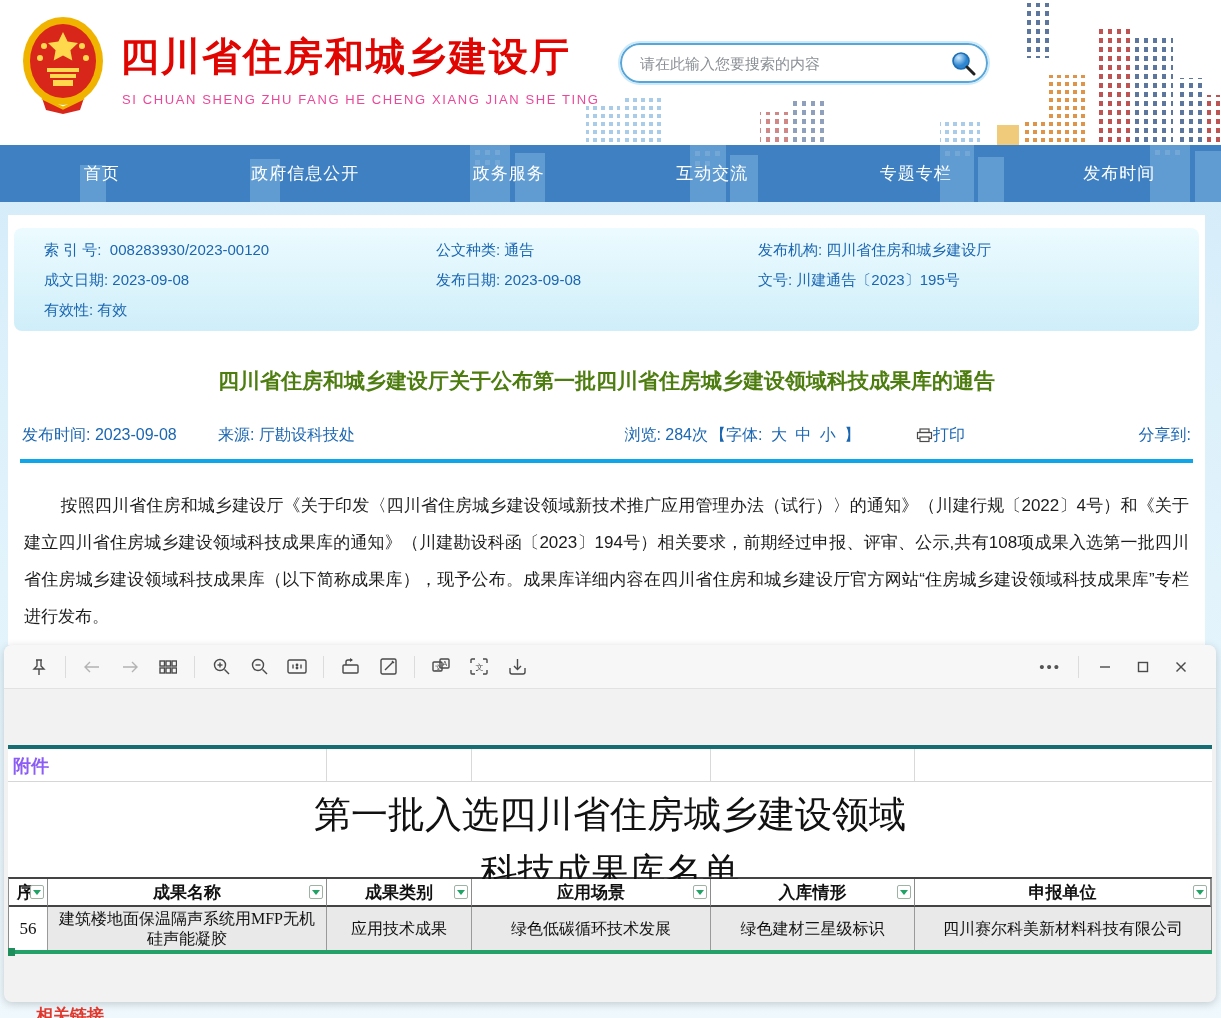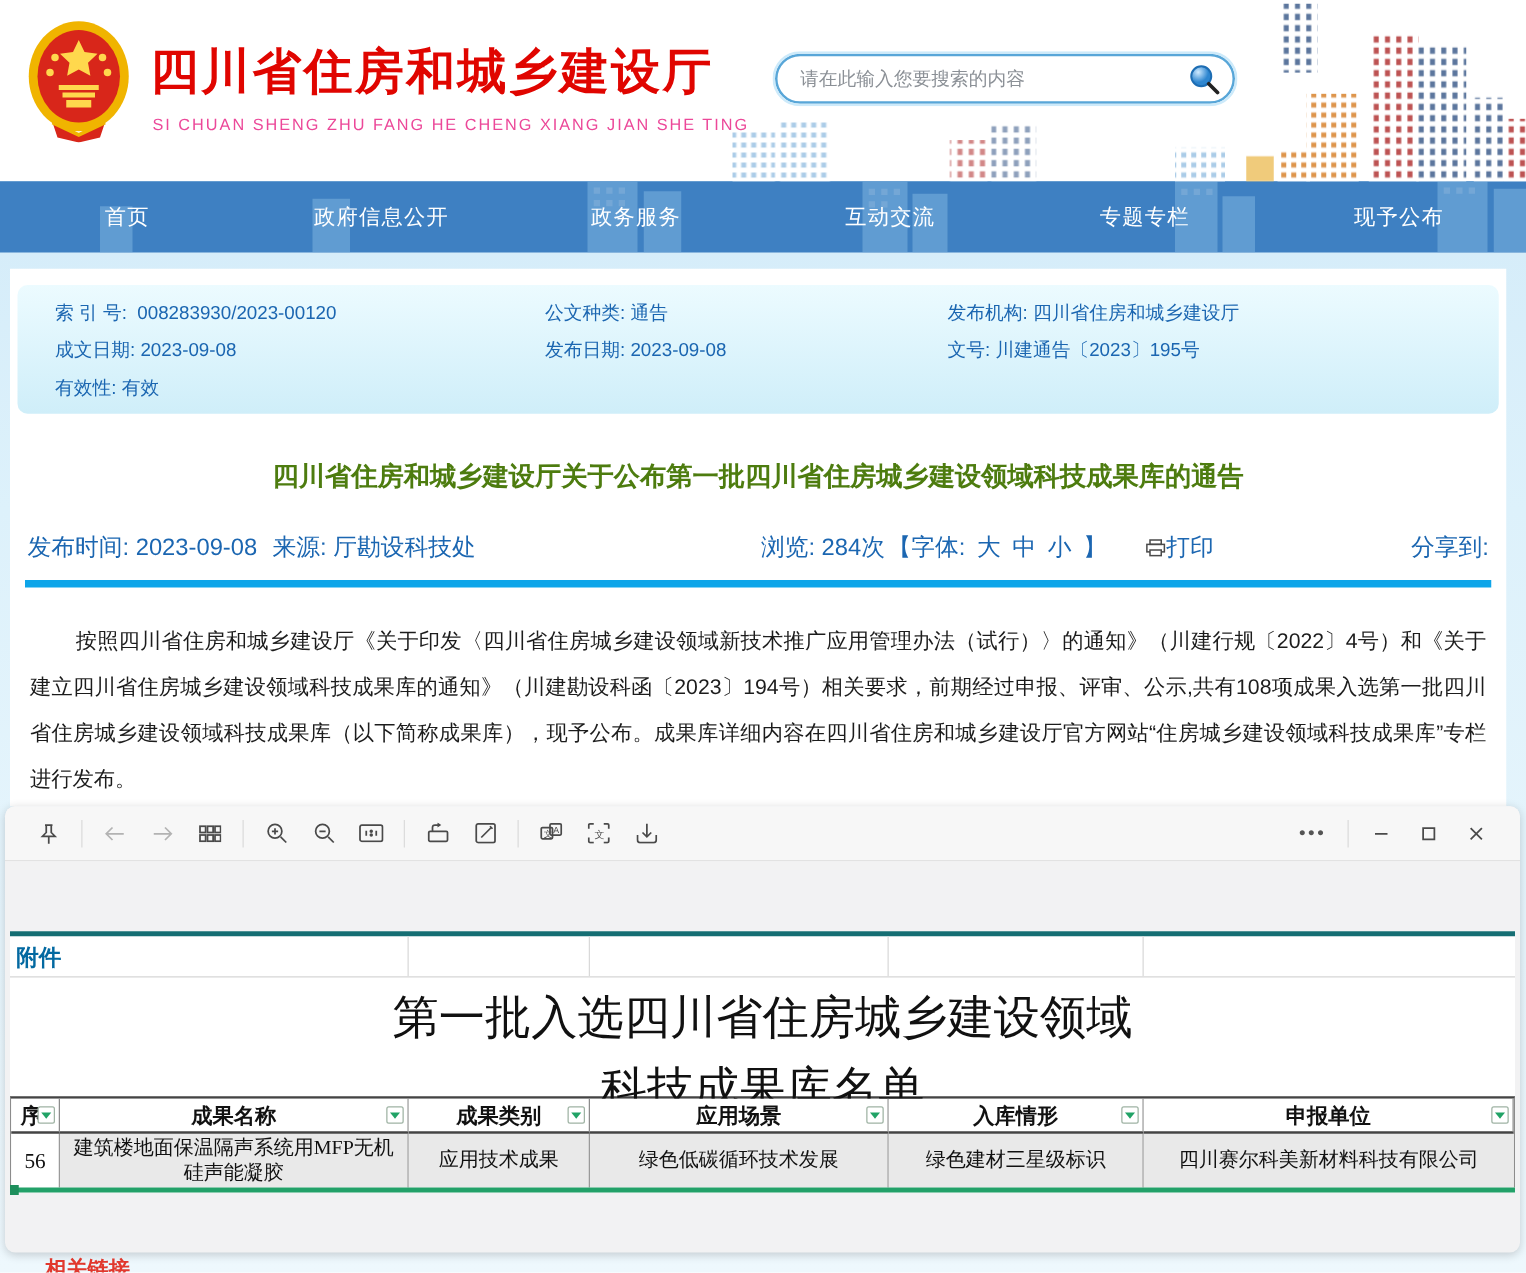--- a/index.html
+++ b/index.html
@@ -36,22 +36,22 @@
   .breadcrumb a { color:#1569bd; text-decoration:none; cursor:pointer; }
   .bc-sep { margin:0 6px; }
 
   .meta-panel { margin:13px 6px 0; background:linear-gradient(180deg,#ecfbff 0%,#cfeef9 100%);
     border-radius:8px; padding:13px 30px 11px; display:grid;
     grid-template-columns:392px 322px auto; row-gap:11px; font-size:15px; color:#1b66b1; }
   .meta-item { white-space:nowrap; }
 
   .article-title { margin-top:36px; text-align:center; color:#4d7c0f; font-size:21px; font-weight:700; }
 
-  .pub-row { margin:30px 12px 0; display:flex; align-items:center; color:#1b66b1; font-size:19px;
-    border-bottom:6px solid #0ea5e9; padding:0 2px 13px; }
+  .pub-row { margin:30px 12px 0; display:flex; align-items:center; color:#1b66b1; font-size:16px;
+    border-bottom:4px solid #0ea5e9; padding:0 2px 13px; }
   .pub-time { width:196px; }
   .pub-src  { width:292px; }
   .pub-views{ width:198px;text-align:right; }
   .font-ctl { width:208px; }
   .font-ctl span { margin:0 2px; cursor:pointer; }
   .print { display:flex; align-items:center; gap:0; cursor:pointer; }
   .share { margin-left:auto; cursor:pointer; }
 
   .body-text { margin:24px 16px 0; font-size:17px; line-height:2.18; color:#1c1c1c;
     text-align:justify; text-indent:2.15em; }
@@ -66,21 +66,21 @@
   .tbtn svg { stroke:#4a4a4a; fill:none; stroke-width:1.4; }
   .tbtn.disabled svg { stroke:#b3b3b3; }
   .vsep { width:1px; height:22px; background:#dcdcdc; margin:0 7px; }
   .vspacer { flex:1; }
   .dots { font-size:15px; color:#555; letter-spacing:2px; cursor:pointer; padding:0 10px; }
 
   
   .sheet { position:absolute; left:4px; top:100px; width:1204px; background:#fff;
     border-top:4px solid #156e73; font-family:"Liberation Serif", serif; }
   .row-attach { position:relative; height:33px; border-bottom:1px solid #d6d6d6; }
-  .attach-label { position:absolute; left:5px; top:5px; font-size:18px; font-weight:700; color:#0369a1; }
+  .attach-label { position:absolute; left:5px; top:5px; font-size:18px; font-weight:700; color:#8b5cf6; }
   .vline { position:absolute; top:0; width:1px; height:100%; background:#d9d9d9; }
   .doc-title { height:95px; text-align:center; font-size:37px; color:#111; line-height:1.55; padding-top:4px; }
 
   .xtable { display:grid; grid-template-columns:39px 279px 145px 239px 204px 1fr;
     border-top:2px solid #444; border-left:1px solid #8c8c8c; border-right:1px solid #8c8c8c; }
   .hcell { position:relative; height:28px; display:flex; align-items:center; justify-content:center;
     font-size:17px; font-weight:700; color:#111; background:#fff;
     border-right:1px solid #8c8c8c; border-bottom:2px solid #444; }
   .hcell:last-child, .dcell:last-child { border-right:none; }
   .filter-btn { position:absolute; right:3px; top:50%; transform:translateY(-50%);
@@ -203,21 +203,21 @@
         <rect x="1165" y="5" width="5" height="5"></rect>
         <rect x="1175" y="5" width="5" height="5"></rect>
     </g>
   </svg>
   <div class="nav-items">
     <div class="nav-item">首页</div>
     <div class="nav-item">政府信息公开</div>
     <div class="nav-item">政务服务</div>
     <div class="nav-item">互动交流</div>
     <div class="nav-item">专题专栏</div>
-    <div class="nav-item">现予公布</div>
+    <div class="nav-item">发布时间</div>
   </div>
 </div>
 
 <div class="content">
 
 
   <div class="meta-panel">
     <div class="meta-item">
       <span>索 引 号:</span>&nbsp;&nbsp;<span>008283930/2023-00120</span>
     </div>

